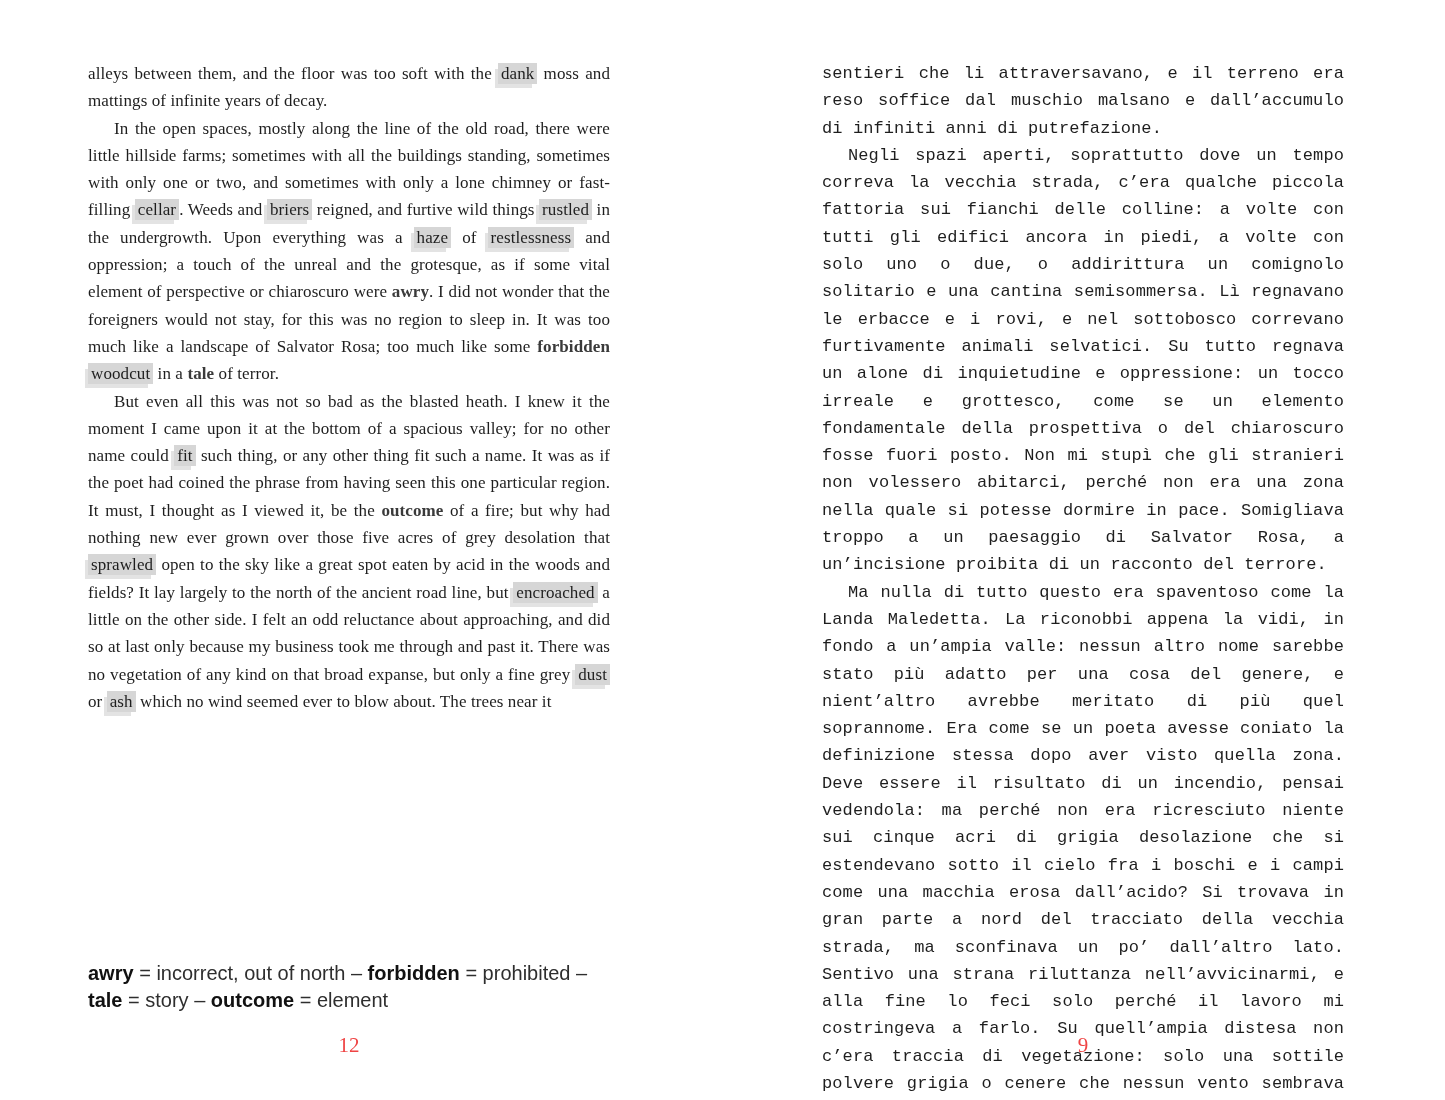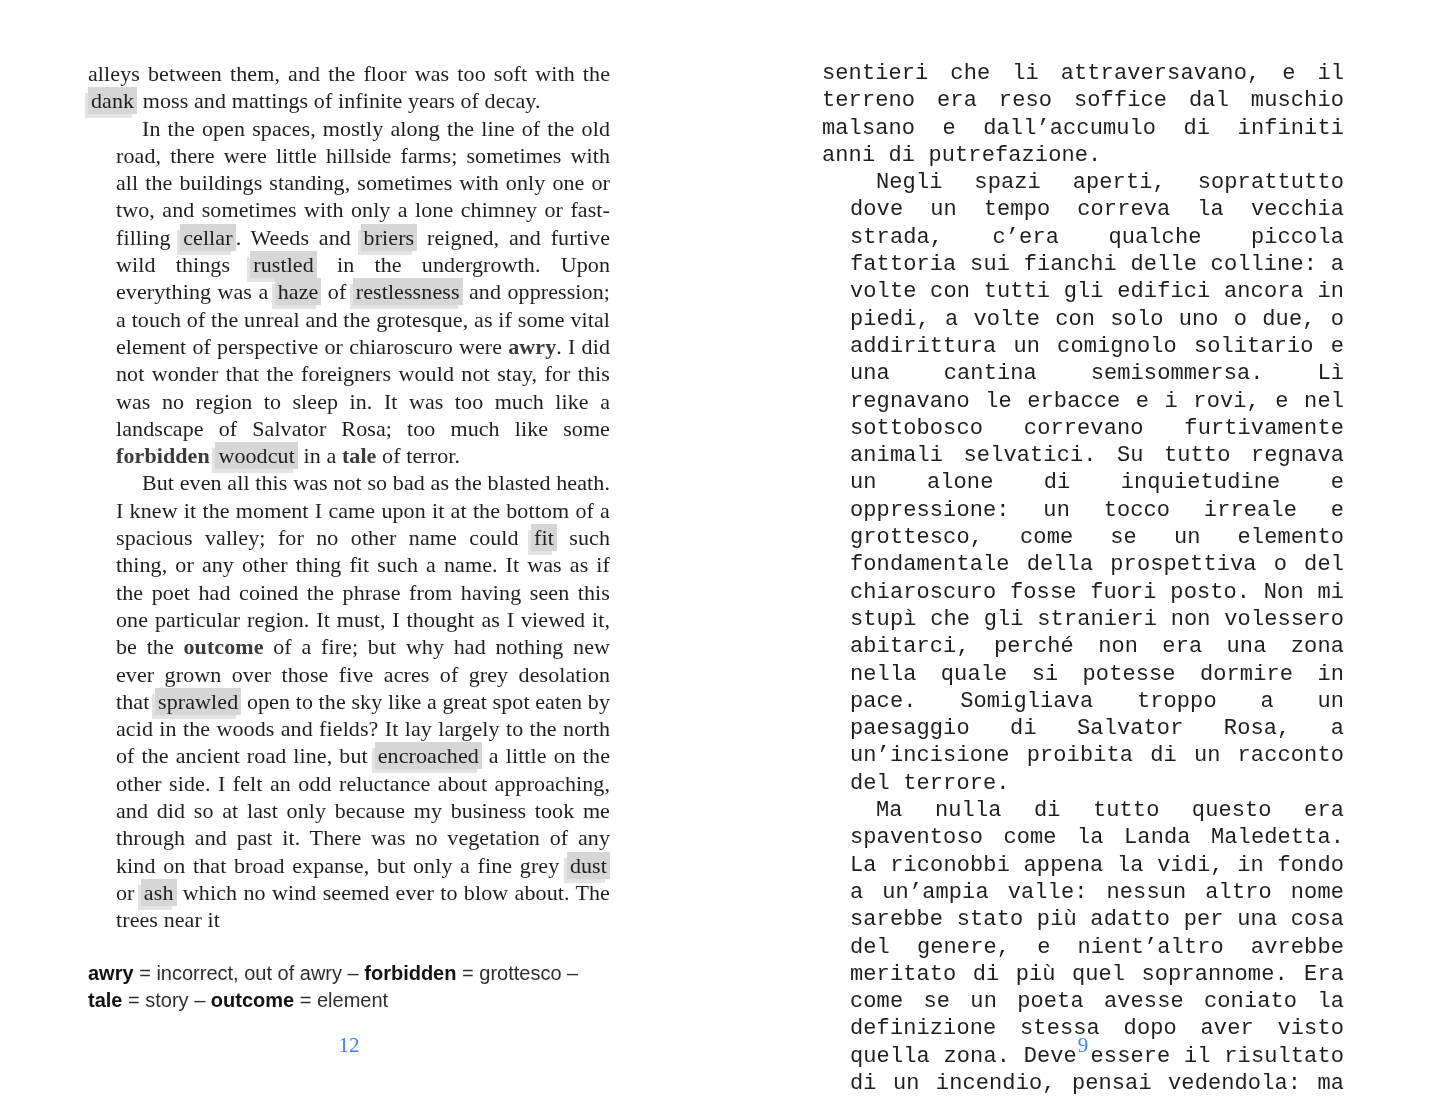--- a/index.html
+++ b/index.html
@@ -20,26 +20,26 @@
   .text-block {
     position: absolute;
     top: 60px;
     width: 522px;
   }
   .text-block.left-col  { left: 88px; }
   .text-block.right-col { left: 822px; font-family: Liberation Mono, monospace; }
   p.para {
     margin: 0;
     text-align: justify;
-    font-size: 22px;
+    font-size: 17px;
     line-height: 27.3px;
     color: #1e1e1e;
     letter-spacing: 0.1px;
   }
-  p.para.indent { text-indent: 26px; margin-left: 28px; }
+  p.para.indent { text-indent: 26px; }
   span.hl {
     background: #d6d6d6;
     padding: 1px 3px;
     box-shadow: -4px 5px 0 -1px #e3e3e3;
   }
   span.b {
     font-weight: bold;
     color: #3a3a3a;
   }
   .glossary {
@@ -56,38 +56,38 @@
   .glossary span.b {
     font-weight: bold;
     color: #111111;
   }
   .pagenum {
     position: absolute;
     top: 1033px;
     width: 522px;
     text-align: center;
     font-size: 21px;
-    color: #3b82f6;
+    color: #ef4444;
     font-family: "Liberation Serif", serif;
   }
   .pagenum.left-col  { left: 88px; }
   .pagenum.right-col { left: 822px; }
 </style>
 </head>
 <body>
 
 <div class="spread">
 
   <div class="text-block left-col">
       <p class="para"><span>alleys between them, and the floor was too soft with the </span><span class="hl">dank</span><span> moss and mattings of infinite years of decay.</span></p>
       <p class="para indent"><span>In the open spaces, mostly along the line of the old road, there were little hillside farms; sometimes with all the buildings standing, sometimes with only one or two, and sometimes with only a lone chimney or fast-filling </span><span class="hl">cellar</span><span>. Weeds and </span><span class="hl">briers</span><span> reigned, and furtive wild things </span><span class="hl">rustled</span><span> in the undergrowth. Upon everything was a </span><span class="hl">haze</span><span> of </span><span class="hl">restlessness</span><span> and oppression; a touch of the unreal and the grotesque, as if some vital element of perspective or chiaroscuro were </span><span class="b">awry</span><span>. I did not wonder that the foreigners would not stay, for this was no region to sleep in. It was too much like a landscape of Salvator Rosa; too much like some </span><span class="b">forbidden</span><span> </span><span class="hl">woodcut</span><span> in a </span><span class="b">tale</span><span> of terror.</span></p>
       <p class="para indent"><span>But even all this was not so bad as the blasted heath. I knew it the moment I came upon it at the bottom of a spacious valley; for no other name could </span><span class="hl">fit</span><span> such thing, or any other thing fit such a name. It was as if the poet had coined the phrase from having seen this one particular region. It must, I thought as I viewed it, be the </span><span class="b">outcome</span><span> of a fire; but why had nothing new ever grown over those five acres of grey desolation that </span><span class="hl">sprawled</span><span> open to the sky like a great spot eaten by acid in the woods and fields? It lay largely to the north of the ancient road line, but </span><span class="hl">encroached</span><span> a little on the other side. I felt an odd reluctance about approaching, and did so at last only because my business took me through and past it. There was no vegetation of any kind on that broad expanse, but only a fine grey </span><span class="hl">dust</span><span> or </span><span class="hl">ash</span><span> which no wind seemed ever to blow about. The trees near it</span></p>
     </div>
 
-  <div class="glossary"><span class="b">awry</span><span> = incorrect, out of awry – </span><span class="b">forbidden</span><span> = grottesco – </span><span class="b">tale</span><span> = story – </span><span class="b">outcome</span><span> = element</span></div>
+  <div class="glossary"><span class="b">awry</span><span> = incorrect, out of north – </span><span class="b">forbidden</span><span> = prohibited – </span><span class="b">tale</span><span> = story – </span><span class="b">outcome</span><span> = element</span></div>
 
   <div class="pagenum left-col">12</div>
 
   <div class="text-block right-col">
       <p class="para"><span>sentieri che li attraversavano, e il terreno era reso soffice dal muschio malsano e dall’accumulo di infiniti anni di putrefazione.</span></p>
       <p class="para indent"><span>Negli spazi aperti, soprattutto dove un tempo correva la vecchia strada, c’era qualche piccola fattoria sui fianchi delle colline: a volte con tutti gli edifici ancora in piedi, a volte con solo uno o due, o addirittura un comignolo solitario e una cantina semisommersa. Lì regnavano le erbacce e i rovi, e nel sottobosco correvano furtivamente animali selvatici. Su tutto regnava un alone di inquietudine e oppressione: un tocco irreale e grottesco, come se un elemento fondamentale della prospettiva o del chiaroscuro fosse fuori posto. Non mi stupì che gli stranieri non volessero abitarci, perché non era una zona nella quale si potesse dormire in pace. Somigliava troppo a un paesaggio di Salvator Rosa, a un’incisione proibita di un racconto del terrore.</span></p>
       <p class="para indent"><span>Ma nulla di tutto questo era spaventoso come la Landa Maledetta. La riconobbi appena la vidi, in fondo a un’ampia valle: nessun altro nome sarebbe stato più adatto per una cosa del genere, e nient’altro avrebbe meritato di più quel soprannome. Era come se un poeta avesse coniato la definizione stessa dopo aver visto quella zona. Deve essere il risultato di un incendio, pensai vedendola: ma perché non era ricresciuto niente sui cinque acri di grigia desolazione che si estendevano sotto il cielo fra i boschi e i campi come una macchia erosa dall’acido? Si trovava in gran parte a nord del tracciato della vecchia strada, ma sconfinava un po’ dall’altro lato. Sentivo una strana riluttanza nell’avvicinarmi, e alla fine lo feci solo perché il lavoro mi costringeva a farlo. Su quell’ampia distesa non c’era traccia di vegetazione: solo una sottile polvere grigia o cenere che nessun vento sembrava riuscire a disperdere. Gli alberi lì vicino</span></p>
     </div>
 
   <div class="pagenum right-col">9</div>

